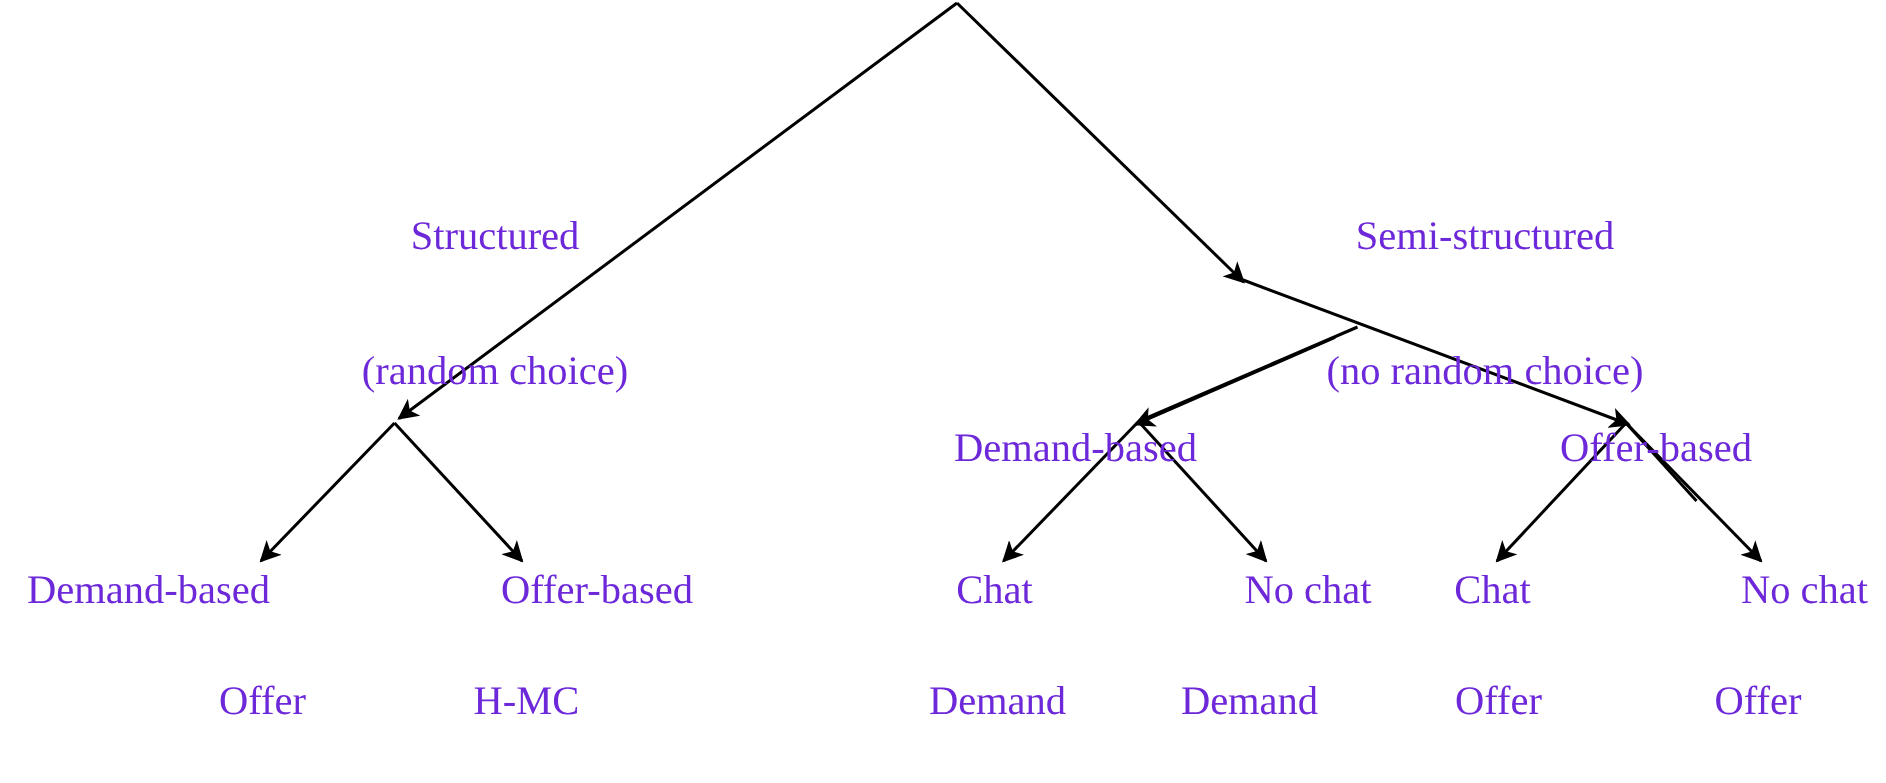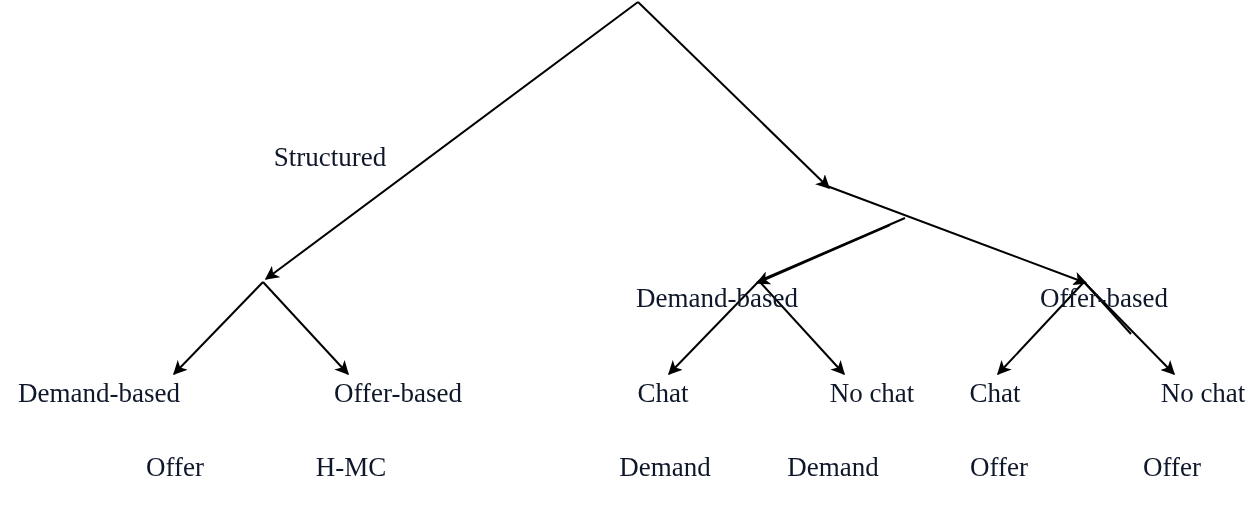--- a/index.html
+++ b/index.html
@@ -22,21 +22,21 @@
     top: 0;
     width: 1257px;
     height: 522px;
   }
   .lbl {
     position: absolute;
     white-space: pre;
     text-align: center;
     line-height: 30px;
     font-size: 27px;
-    color: #0f172a;
+    color: #6d28d9;
     transform: translateX(-50%);
   }
   .lbl .ln { display: block; }
   .edge-label { font-size: 27px; }
   .leaf-label { font-size: 27px; }
 </style>
 </head>
 <body>
 
 <div id="diagram">
@@ -68,22 +68,27 @@
 
     <line x1="1084" y1="282" x2="1174" y2="374" stroke="#000000" stroke-width="2" marker-end="url(#arrowhead)"></line>
 
     <line x1="759" y1="281" x2="905" y2="218" stroke="#000000" stroke-width="2"></line>
 
     <line x1="1084" y1="282" x2="1131" y2="334" stroke="#000000" stroke-width="2"></line>
   </svg>
 
   <div class="lbl edge-label" style="left:330px; top:82px;">
     <span class="ln">Structured</span>
+    <span class="ln">(random choice)</span>
   </div>
 
+  <div class="lbl edge-label" style="left:990px; top:82px;">
+    <span class="ln">Semi-structured</span>
+    <span class="ln">(no random choice)</span>
+  </div>
 
   <div class="lbl edge-label" style="left:99px; top:318px;">
     <span class="ln">Demand-based</span>
   </div>
 
   <div class="lbl edge-label" style="left:398px; top:318px;">
     <span class="ln">Offer-based</span>
   </div>
 
   <div class="lbl edge-label" style="left:717px; top:223px;">

